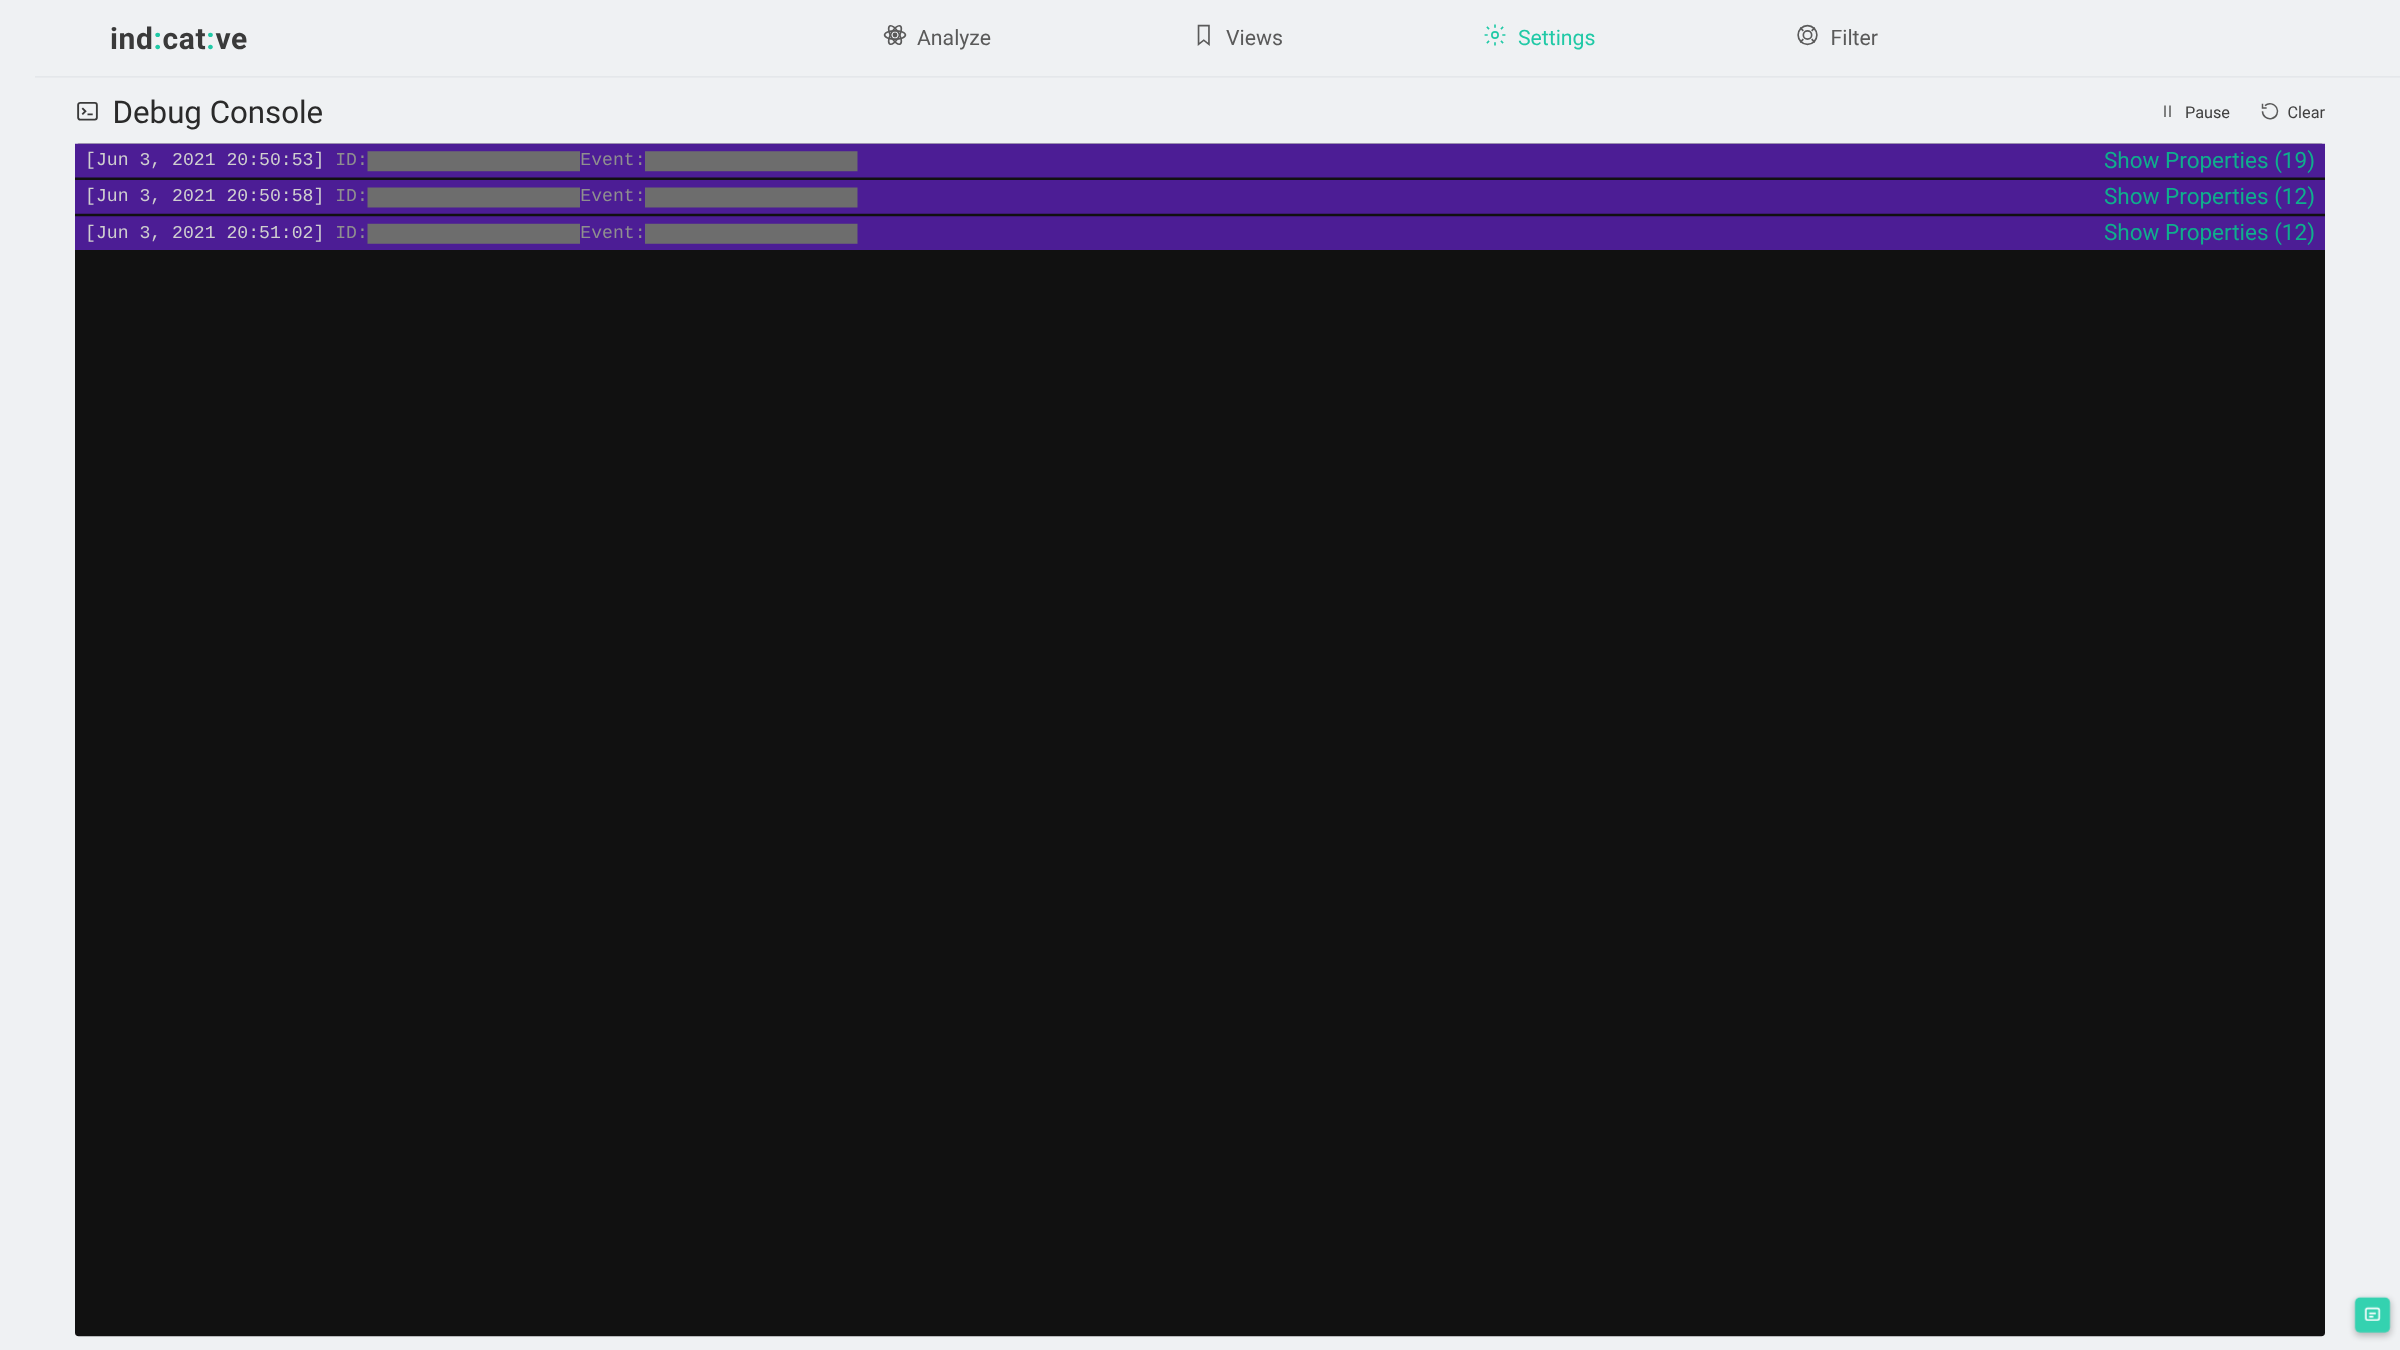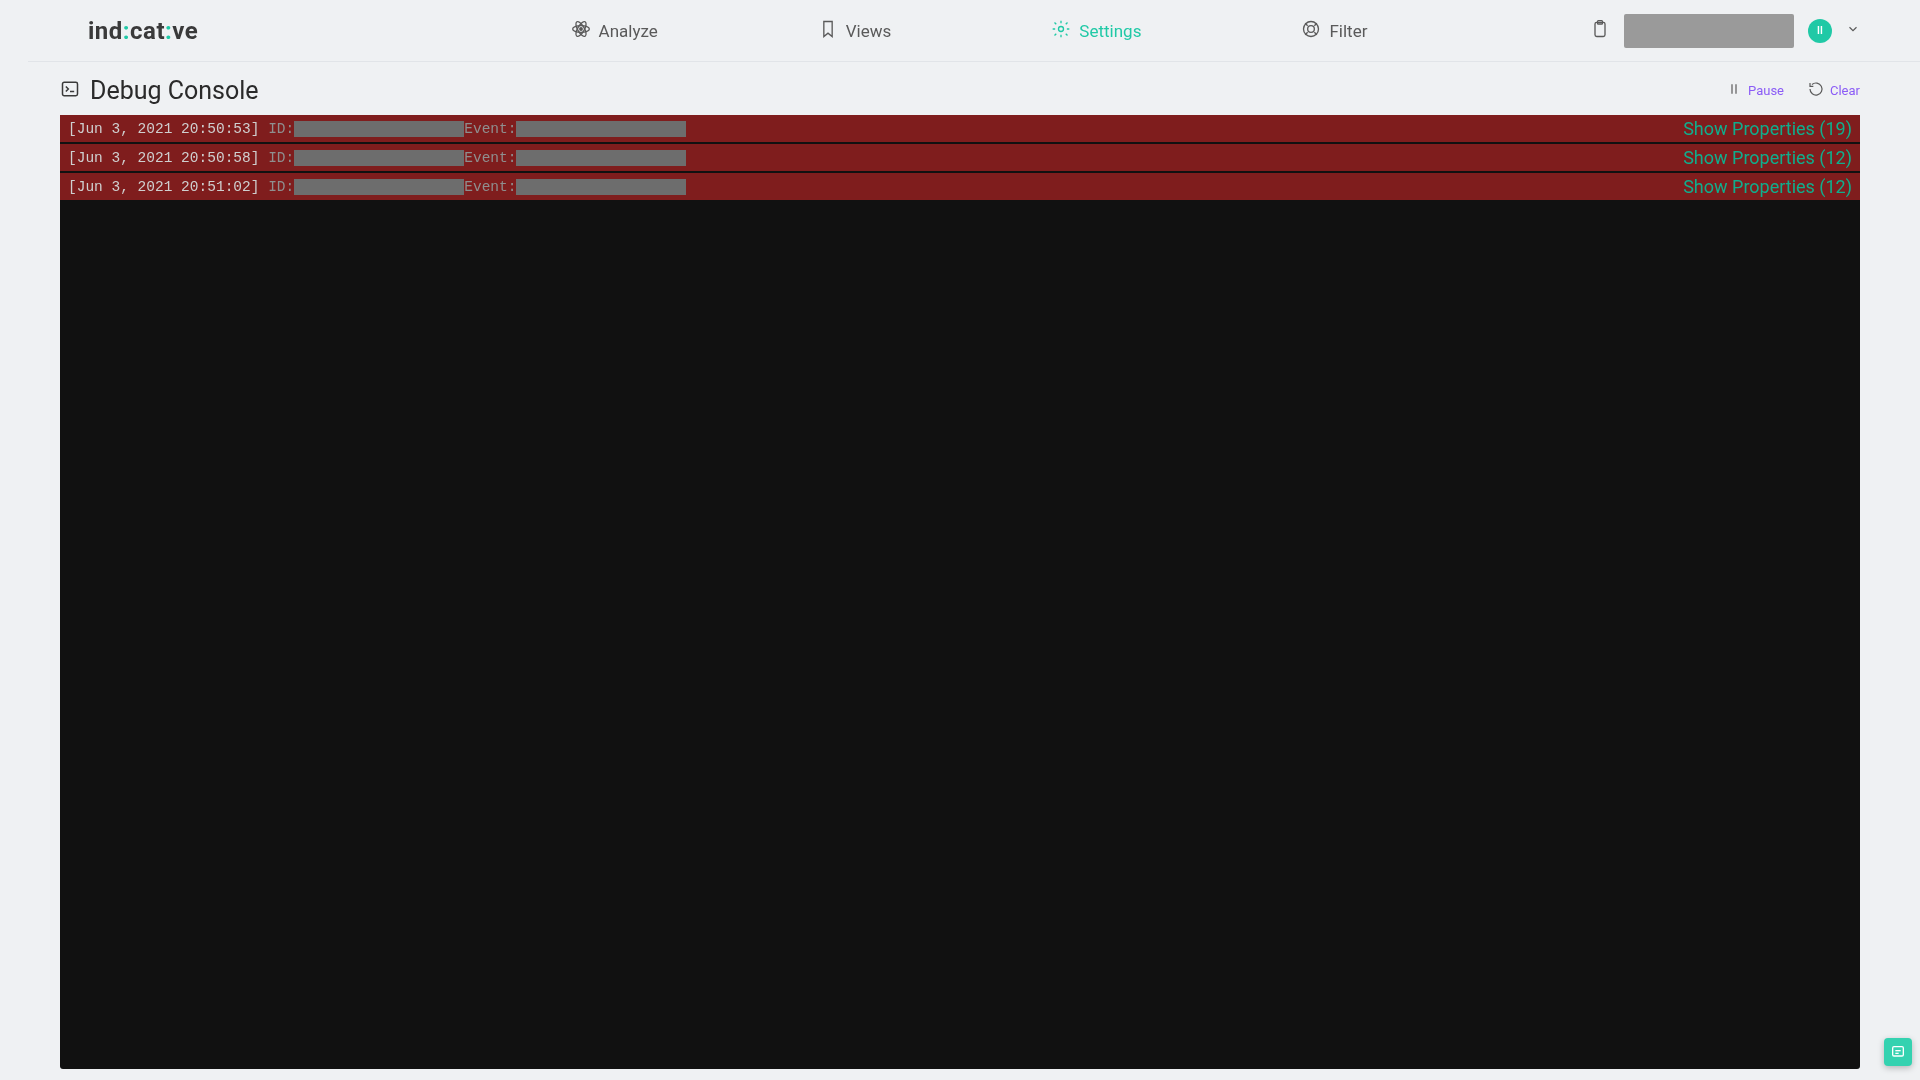--- a/index.html
+++ b/index.html
@@ -98,21 +98,21 @@
     .page-actions {
       display: flex;
       align-items: center;
       gap: 24px;
     }
     .action-btn {
       display: flex;
       align-items: center;
       gap: 6px;
       font-size: 13px;
-      color: #8b5cf6;
+      color: #404040;
       cursor: pointer;
       user-select: none;
     }
     .action-btn svg { width: 16px; height: 16px; stroke: #5a5a5a; fill: none; stroke-width: 1.8; }
 
     
     .console {
       margin: 0 60px 12px;
       background: #111111;
       border-radius: 3px;
@@ -121,21 +121,21 @@
       height: 954px;
       font-family: "Menlo", "Consolas", "Courier New", monospace;
       font-size: 14.5px;
       color: #d0d0d0;
     }
     .console-rows { flex: 0 0 auto; }
     .console-row {
       display: flex;
       align-items: center;
       padding: 3px 8px;
-      background: #7f1d1d;
+      background: #4c1d95;
       margin-bottom: 2px;
     }
     .ts { color: #cfcfcf; white-space: pre; }
     .kv-label { color: #8f8f8f; white-space: pre; }
     .redacted {
       display: inline-block;
       background: #6d6d6d;
       height: 16px;
       vertical-align: middle;
     }
@@ -226,35 +226,20 @@
         <svg viewBox="0 0 24 24">
             <circle cx="12" cy="12" r="9"></circle>
             <circle cx="12" cy="12" r="4"></circle>
             <path d="M5 5l3 3M19 5l-3 3M5 19l3-3M19 19l-3-3"></path>
           </svg>
       </span>
       <span>Filter</span>
     </div>
   </div>
 
-  <div class="topbar-right">
-    <span class="clipboard-icon">
-      <svg viewBox="0 0 24 24">
-          <rect x="6" y="4" width="12" height="17" rx="2"></rect>
-          <rect x="9" y="2" width="6" height="4" rx="1"></rect>
-        </svg>
-    </span>
-    <div class="pill-redacted"></div>
-    <div class="avatar">II</div>
-    <span class="chevron-down">
-      <svg viewBox="0 0 24 24">
-          <polyline points="6 9 12 15 18 9"></polyline>
-        </svg>
-    </span>
-  </div>
 </div>
 
 <div class="page-header">
   <div class="page-title-group">
     <span>
       <svg viewBox="0 0 24 24">
           <rect x="3" y="4" width="18" height="16" rx="2"></rect>
           <polyline points="7 9 10 12 7 15"></polyline>
           <line x1="12" y1="15" x2="17" y2="15"></line>
         </svg>

